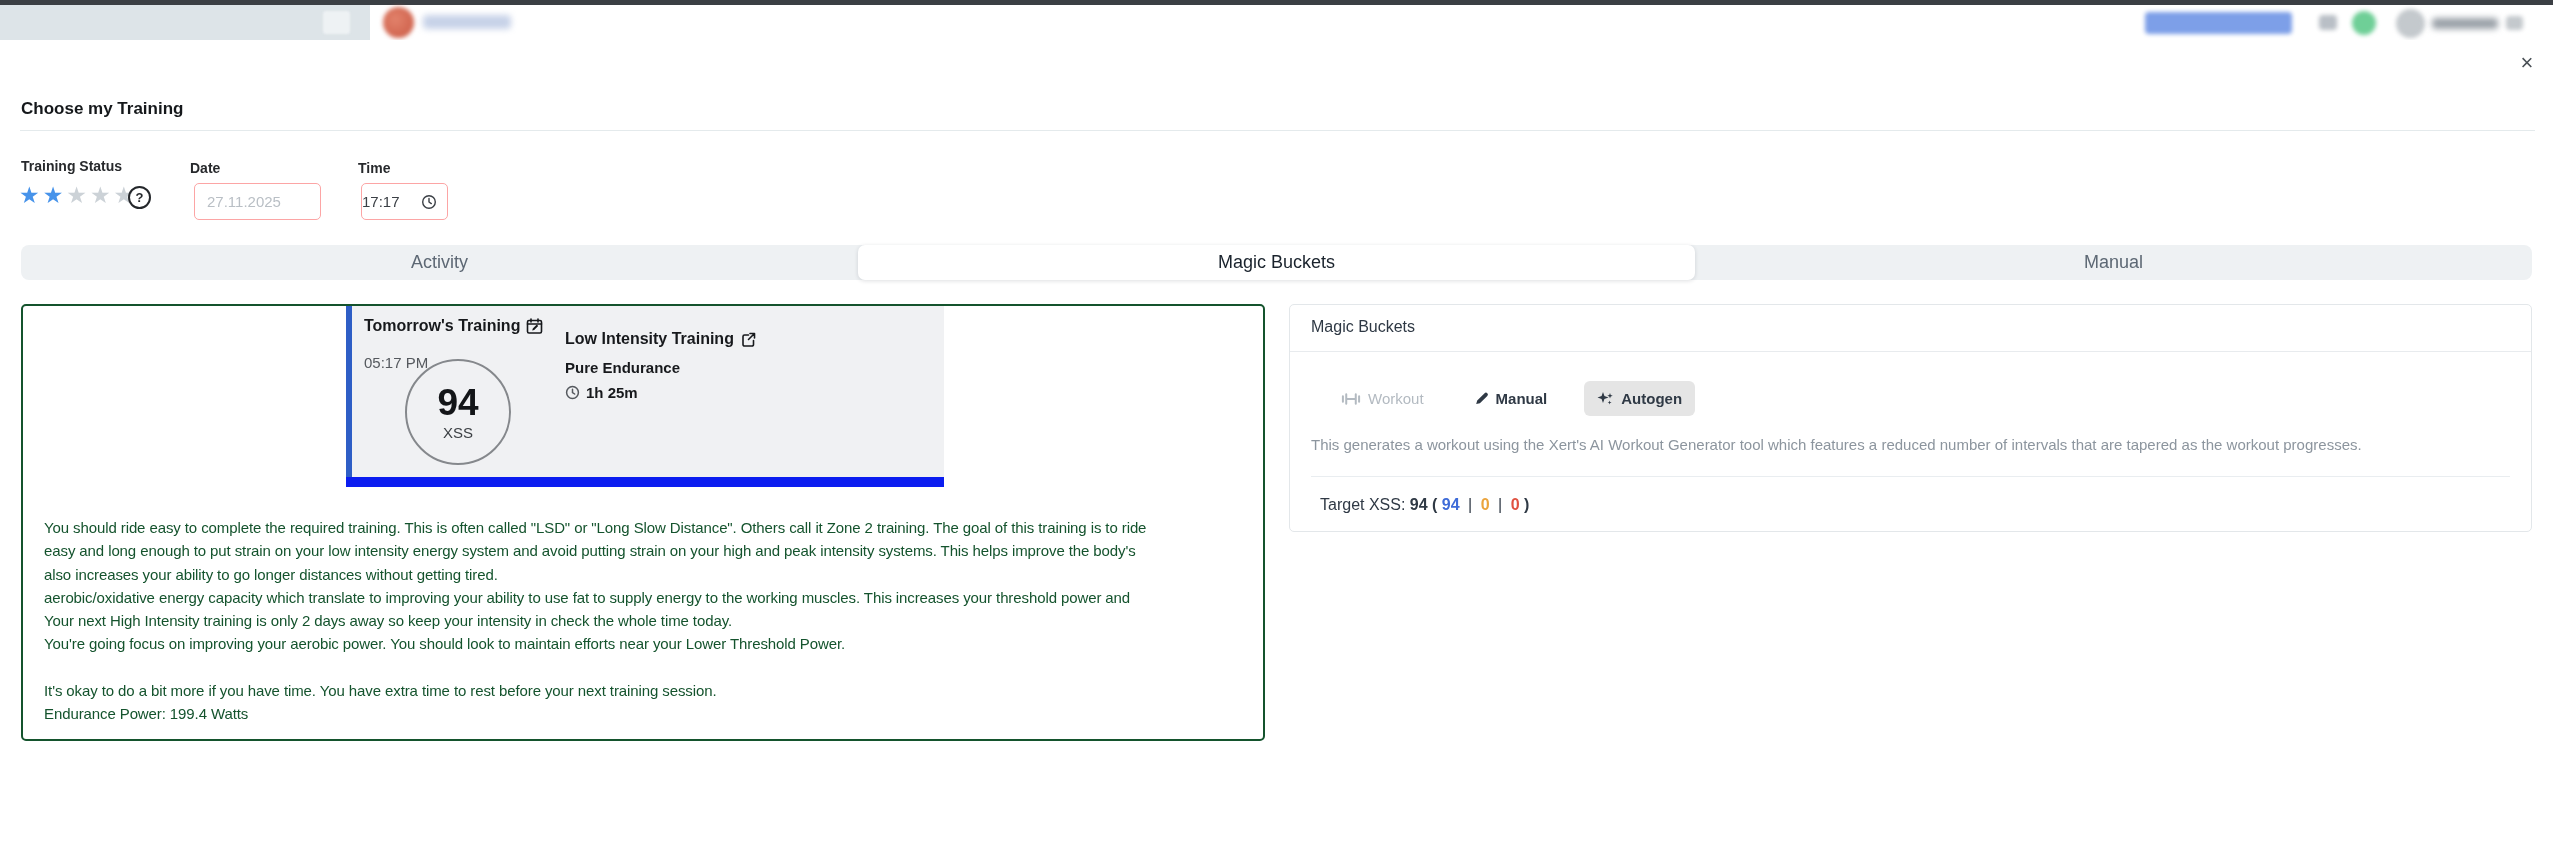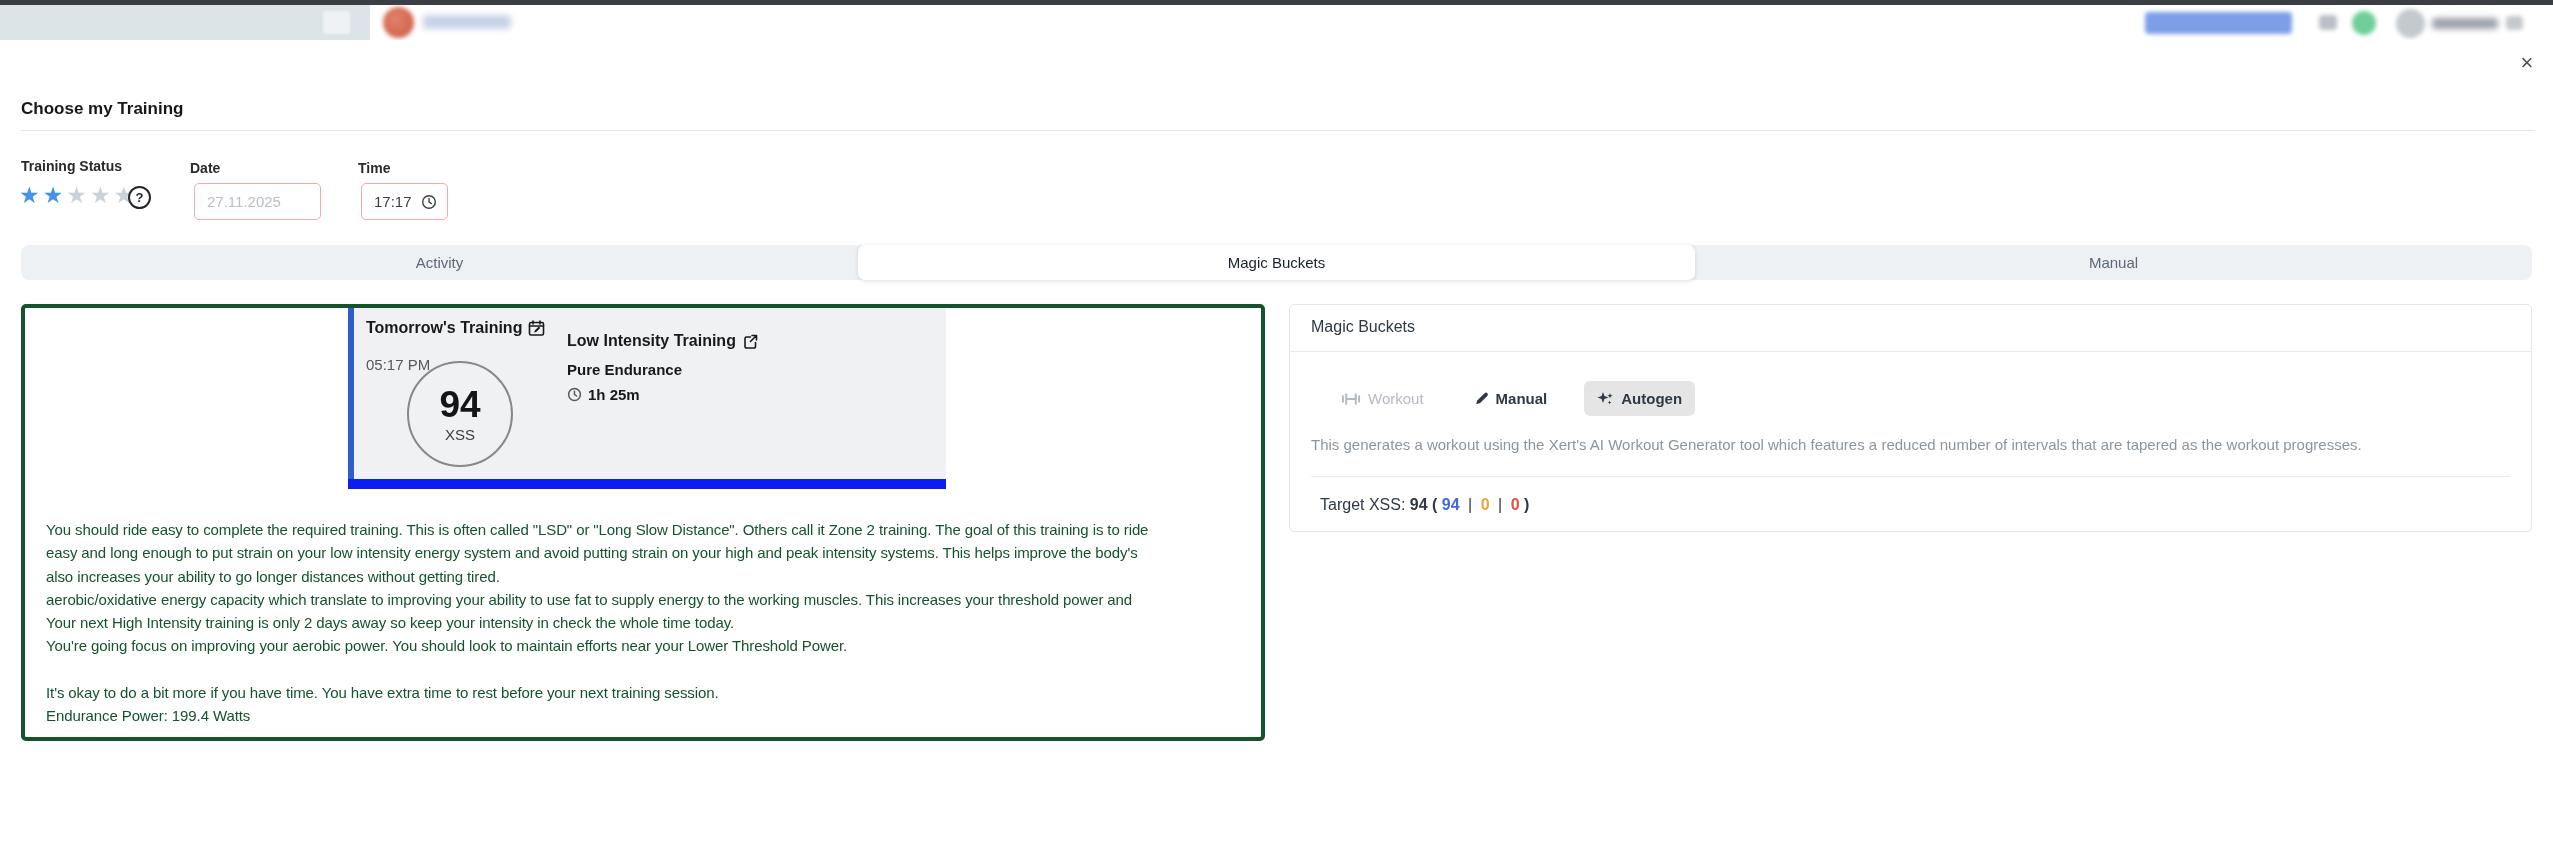--- a/index.html
+++ b/index.html
@@ -40,29 +40,29 @@
   .stars .star{cursor:pointer;}
   .stars .star.filled{color:#4793ea;}
   .help-circle{position:absolute;left:128px;top:146px;width:19px;height:19px;border:2px solid #24272b;border-radius:50%;
     font-size:13px;font-weight:700;color:#24272b;text-align:center;line-height:19px;cursor:pointer;}
 
   .inputbox{position:absolute;height:37px;border:1px solid #fca5a5;border-radius:5px;background:#fff;box-sizing:border-box;
     font-size:15px;display:flex;align-items:center;}
   .date-input{left:194px;top:143px;width:127px;}
   .date-input input{border:none;outline:none;width:100%;padding:0 12px;font-size:15px;color:#b9bfc5;
     font-family:"Liberation Sans",sans-serif;background:transparent;}
-  .time-input{left:361px;top:143px;width:87px;padding:0 10px 0 12px;justify-content:space-between;color:#3a3f45;cursor:pointer;}
+  .time-input{left:361px;top:143px;width:87px;padding:0 10px 0 0;justify-content:space-between;color:#3a3f45;cursor:pointer;}
 
   .tabbar{position:absolute;left:21px;top:205px;width:2511px;height:35px;background:#eef1f3;border-radius:8px;
     display:flex;align-items:stretch;}
-  .tab{flex:1;display:flex;align-items:center;justify-content:center;font-size:15px;color:#5d6874;cursor:pointer;border-radius:7px;}
+  .tab{flex:1;display:flex;align-items:center;justify-content:center;font-size:18px;color:#5d6874;cursor:pointer;border-radius:7px;}
   .tab.active{background:#fff;color:#19222c;box-shadow:0 1px 4px rgba(20,30,40,.14);}
 
   
-  .left-panel{position:absolute;left:21px;top:264px;width:1244px;height:437px;border:4px solid #14532d;border-radius:5px;
+  .left-panel{position:absolute;left:21px;top:264px;width:1244px;height:437px;border:2px solid #14532d;border-radius:5px;
     background:#fff;box-sizing:border-box;overflow:hidden;}
   .train-card{position:absolute;left:323px;top:0;width:598px;height:181px;background:#f0f1f3;
     border-left:6px solid #2e5ec6;box-sizing:border-box;}
   .card-blue-bar{position:absolute;left:-6px;right:0;bottom:0;height:10px;background:#0b1df0;}
   .card-title{position:absolute;left:12px;top:11px;font-size:16px;font-weight:700;color:#17191c;display:flex;align-items:center;gap:6px;}
   .card-time{position:absolute;left:12px;top:48px;font-size:15px;color:#55595e;}
   .xss-circle{position:absolute;left:53px;top:53px;width:106px;height:106px;border:2px solid #85888c;border-radius:50%;
     box-sizing:border-box;display:flex;flex-direction:column;align-items:center;justify-content:center;}
   .xss-val{font-size:37px;font-weight:700;color:#131518;line-height:38px;}
   .xss-unit{font-size:15px;color:#3c4044;margin-top:2px;}

